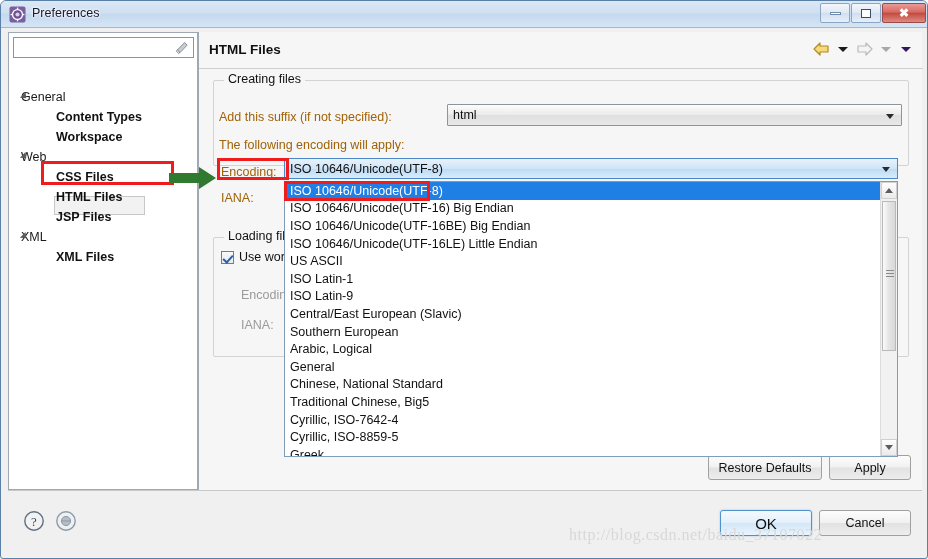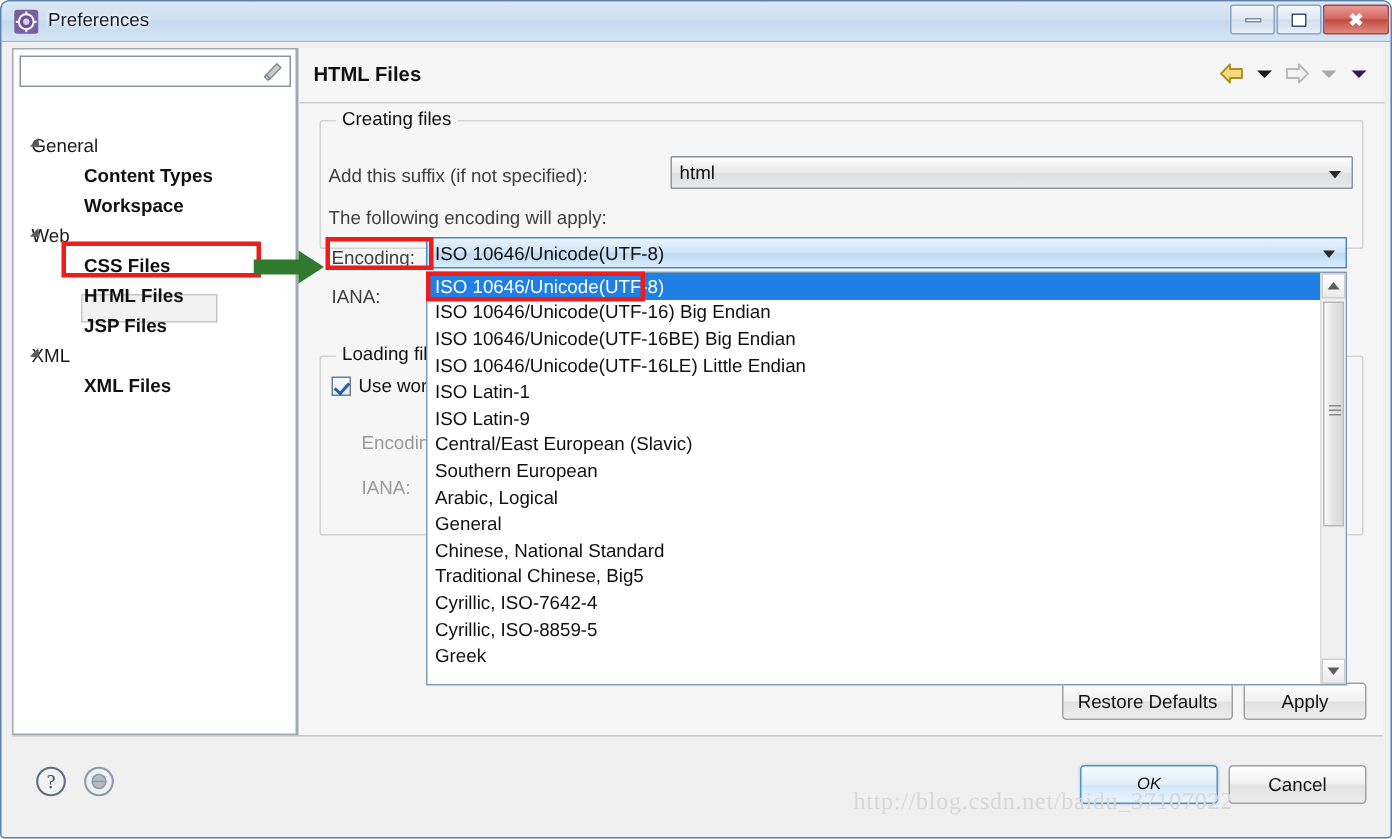--- a/index.html
+++ b/index.html
@@ -120,21 +120,21 @@
   }
   #group-loading {
     position: absolute; left: 14px; top: 205px; width: 696px; height: 120px;
     border: 1px solid #d3d3d3; border-radius: 2px;
   }
   #group-loading-label {
     position: absolute; left: 10px; top: -9px; padding: 0 4px;
     background: #f6f6f6; font-size: 12.5px; color: #111;
   }
 
-  .flabel { position: absolute; font-size: 12.5px; color: #404040; }
+  .flabel { position: absolute; font-size: 12.5px; color: #a16207; }
   .flabel.dim { color: #9a9a9a; }
 
   .combo {
     position: absolute; height: 22px;
     background: linear-gradient(to bottom, #fdfdfd, #eaeaea 50%, #dfdfdf 51%, #e9e9e9);
     border: 1px solid #8d949c; border-radius: 1px;
     display: flex; align-items: center;
   }
   .combo .ctext { margin-left: 5px; font-size: 12.5px; color: #111; }
   .combo .carrow {
@@ -217,23 +217,22 @@
     position: absolute; left: 7px; top: 489px; width: 914px; height: 1px; background: #c8c8c8;
   }
   #help-icon  { position: absolute; left: 22px; top: 509px; width: 22px; height: 22px; }
   #extra-icon { position: absolute; left: 54px; top: 509px; width: 22px; height: 22px; }
 
   #btn-ok {
     position: absolute; left: 719px; top: 509px; width: 92px; height: 26px;
     background: linear-gradient(to bottom, #f4fafe, #e3f0fb 48%, #d3e7f8 52%, #e9f4fd);
     border: 1px solid #4e91cd; border-radius: 3px;
     display: flex; align-items: center; justify-content: center;
-    font-size: 11px; color: #111;
+    font-size: 15px; color: #111;
     box-shadow: 0 0 2px rgba(100,160,220,0.6);
-    font-style: italic;
   }
   #btn-cancel {
     position: absolute; left: 818px; top: 509px; width: 92px; height: 26px;
     background: linear-gradient(to bottom, #fdfdfd, #f1f1f1 48%, #e2e2e2 52%, #ededed);
     border: 1px solid #a0a0a0; border-radius: 3px;
     display: flex; align-items: center; justify-content: center;
     font-size: 12.5px; color: #111;
   }
 
   #watermark {
@@ -388,20 +387,21 @@
     <span class="ctext">ISO 10646/Unicode(UTF-8)</span>
     <span class="carrow"></span>
   </div>
 
   <div id="enc-dropdown">
     <div id="enc-options">
         <div class="opt selected">ISO 10646/Unicode(UTF-8)</div>
         <div class="opt">ISO 10646/Unicode(UTF-16) Big Endian</div>
         <div class="opt">ISO 10646/Unicode(UTF-16BE) Big Endian</div>
         <div class="opt">ISO 10646/Unicode(UTF-16LE) Little Endian</div>
+        <div class="opt">US ASCII</div>
         <div class="opt">ISO Latin-1</div>
         <div class="opt">ISO Latin-9</div>
         <div class="opt">Central/East European (Slavic)</div>
         <div class="opt">Southern European</div>
         <div class="opt">Arabic, Logical</div>
         <div class="opt">General</div>
         <div class="opt">Chinese, National Standard</div>
         <div class="opt">Traditional Chinese, Big5</div>
         <div class="opt">Cyrillic, ISO-7642-4</div>
         <div class="opt">Cyrillic, ISO-8859-5</div>

